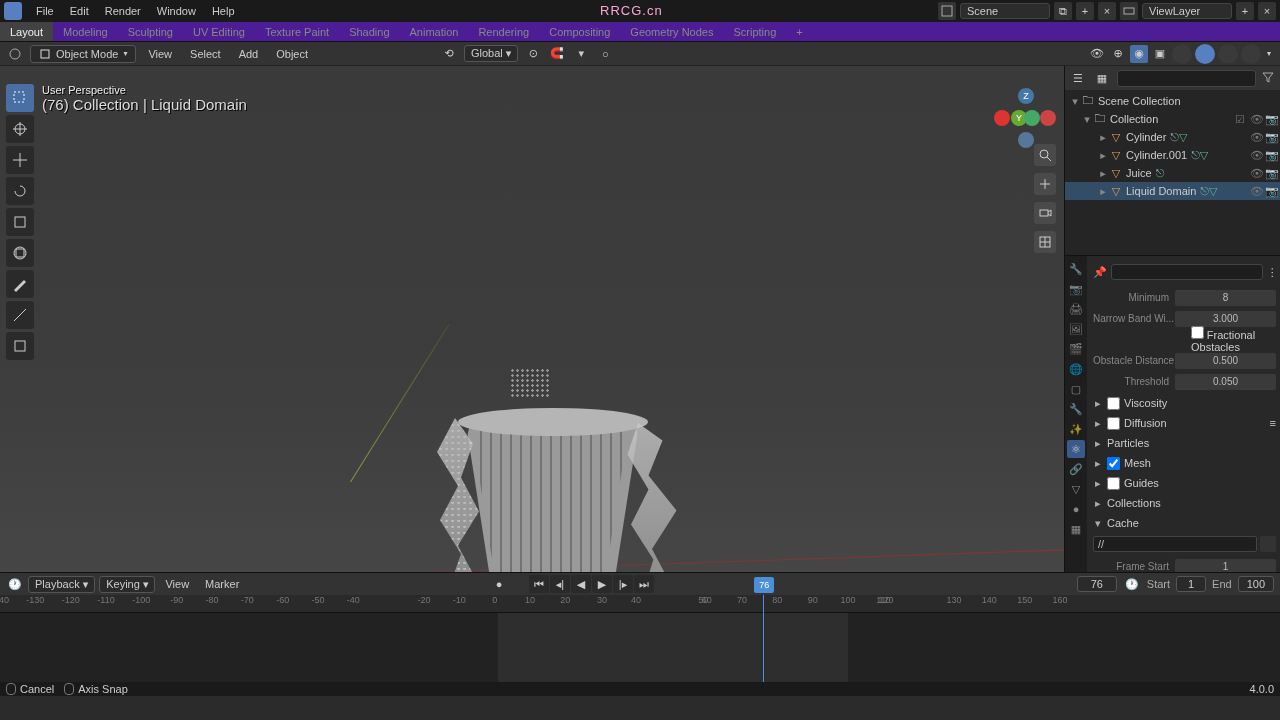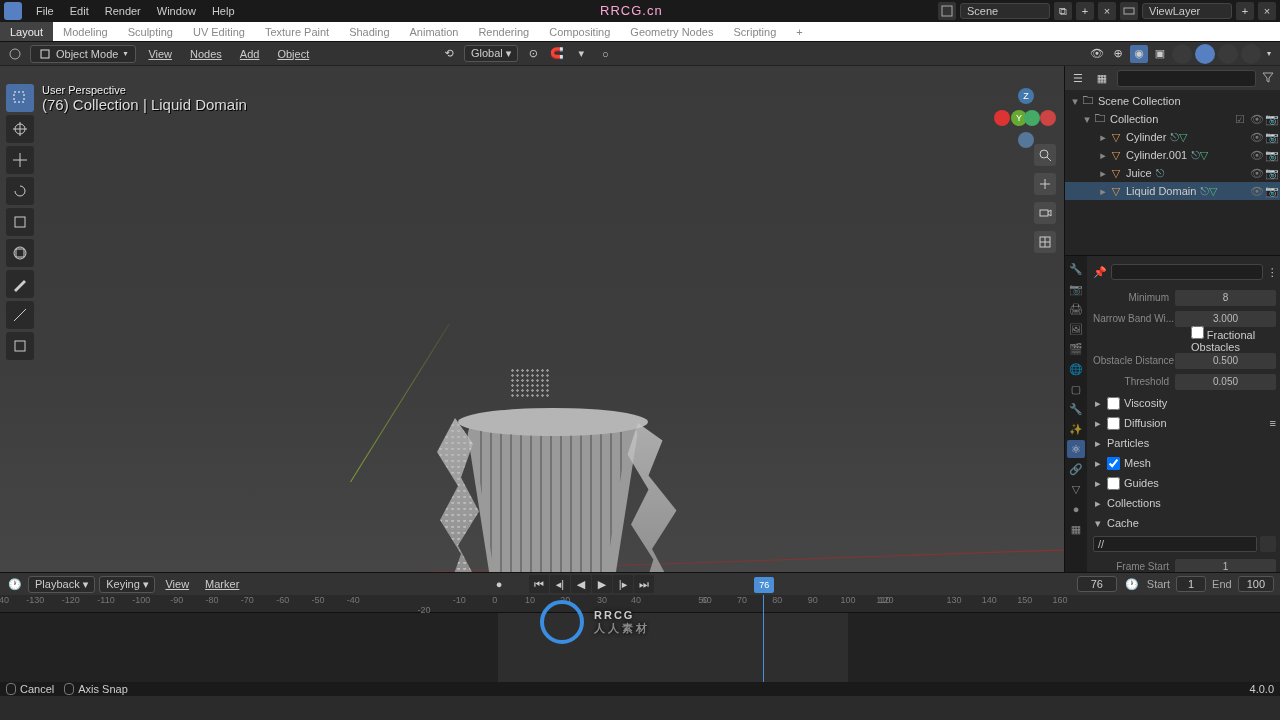--- a/index.html
+++ b/index.html
@@ -1,29 +1,29 @@
 <!DOCTYPE html>
 <html><head>
 <meta charset="utf-8">
 <style>
 * { margin: 0; padding: 0; box-sizing: border-box; font-family: sans-serif; font-size: 11px; color: #ccc; }
 body { width: 1280px; height: 720px; background: #2b2b2b; overflow: hidden; position: relative; }
 .topbar { height: 22px; background: #1a1a1a; display: flex; align-items: center; padding: 0 4px; }
 .topbar .logo { width: 18px; height: 18px; background: #5680c2; border-radius: 3px; margin-right: 6px; }
 .menu-item { padding: 12px 8px; line-height: 22px; cursor: pointer; }
-.workspace-tabs { height: 20px; background: #ffffff; display: flex; align-items: stretch; border-bottom: 1px solid #111; }
+.workspace-tabs { height: 20px; background: #4c1d95; display: flex; align-items: stretch; border-bottom: 1px solid #111; }
 .ws-tab { padding: 0 10px; line-height: 20px; cursor: pointer; color: #888; }
 .ws-tab.active { background: #424242; color: #eee; }
 .topbar-right { margin-left: auto; display: flex; align-items: center; gap: 4px; }
 .scene-field { background: #2c2c2c; border: 1px solid #444; border-radius: 3px; padding: 1px 6px; width: 90px; }
 .iconbtn { width: 18px; height: 18px; background: #333; border-radius: 2px; display: inline-flex; align-items: center; justify-content: center; }
 
 .header-row { height: 24px; background: #333; display: flex; align-items: center; padding: 0 6px; gap: 6px; border-bottom: 1px solid #222; }
 .mode-dropdown { background: #2a2a2a; border: 1px solid #555; border-radius: 3px; padding: 2px 8px; display: flex; align-items: center; gap: 5px; }
-.header-menu { padding: 0 6px; text-decoration: underline; }
+.header-menu { padding: 0 6px; }
 .header-center { position: absolute; left: 440px; display: flex; align-items: center; gap: 6px; }
 .dropdown-small { background: #2a2a2a; border: 1px solid #555; border-radius: 3px; padding: 1px 6px; }
 .header-right-icons { margin-left: auto; display: flex; gap: 3px; align-items: center; }
 .shading-btn { width: 20px; height: 20px; border-radius: 10px; background: #3a3a3a; }
 .shading-btn.active { background: #5680c2; }
 
 .layout { display: flex; height: calc(720px - 22px - 20px - 24px - 24px - 110px - 14px); }
 .viewport { flex: 1; background: #8b5cf6; position: relative; overflow: hidden; }
 .vp-info { position: absolute; left: 42px; top: 18px; text-shadow: 1px 1px 0 #000; }
 .vp-info-line1 { font-size: 11px; color: #eee; }
@@ -167,21 +167,21 @@
       </svg>
     </span>
   <div class="mode-dropdown">
     <svg width="12" height="12" viewBox="0 0 12 12">
         <rect x="2" y="2" width="8" height="8" fill="none" stroke="#ddd"></rect>
       </svg>
     <span>Object Mode</span>
     <span style="font-size:8px;">▾</span>
   </div>
   <div class="header-menu">View</div>
-  <div class="header-menu">Nodes</div>
+  <div class="header-menu">Select</div>
   <div class="header-menu">Add</div>
   <div class="header-menu">Object</div>
   <div class="header-center">
     <span class="iconbtn">⟲</span>
     <div class="dropdown-small"><span>Global</span> ▾</div>
     <span class="iconbtn">⊙</span>
     <span class="iconbtn">🧲</span>
     <span class="iconbtn">▾</span>
     <span class="iconbtn">○</span>
   </div>
@@ -500,21 +500,21 @@
       <div class="tick" style="left: 70.6667px;">-120</div>
       <div class="tick" style="left: 106px;">-110</div>
       <div class="tick" style="left: 141.333px;">-100</div>
       <div class="tick" style="left: 176.667px;">-90</div>
       <div class="tick" style="left: 212px;">-80</div>
       <div class="tick" style="left: 247.333px;">-70</div>
       <div class="tick" style="left: 282.667px;">-60</div>
       <div class="tick" style="left: 318px;">-50</div>
       <div class="tick" style="left: 353.333px;">-40</div>
       <div class="tick" style="left: 388.667px; margin-top: 29px;">-30</div>
-      <div class="tick" style="left: 424px; margin-top: 10px;">-20</div>
+      <div class="tick" style="left: 424px;">-20</div>
       <div class="tick" style="left: 459.333px;">-10</div>
       <div class="tick" style="left: 494.667px;">0</div>
       <div class="tick" style="left: 530px;">10</div>
       <div class="tick" style="left: 565.333px;">20</div>
       <div class="tick" style="left: 602px;">30</div>
       <div class="tick" style="left: 636px;">40</div>
       <div class="tick" style="left: 671.333px; margin-left: 32px;">50</div>
       <div class="tick" style="left: 706.667px;">60</div>
       <div class="tick" style="left: 742px;">70</div>
       <div class="tick" style="left: 777.333px;">80</div>
@@ -526,24 +526,20 @@
       <div class="tick" style="left: 989.333px;">140</div>
       <div class="tick" style="left: 1024.67px;">150</div>
       <div class="tick" style="left: 1060px;">160</div>
     </div>
   <div class="tl-track">
     <div class="active-range" id="active-range" style="left: 498.2px; width: 349.8px;"></div>
     <div class="playhead" id="playhead" style="left: 763.2px;">
       <div class="playhead-handle">76</div>
     </div>
   </div>
-  <div class="wmark">
-    <div class="wlogo"></div>
-    <div><span>RRCG</span><span class="sub">人人素材</span></div>
-  </div>
 </div>
 
 <div class="statusbar">
   <div class="sb-item">
       <span class="mouse-ico"></span>
       <span>Cancel</span>
     </div>
   <div class="sb-item">
       <span class="mouse-ico"></span>
       <span>Axis Snap</span>

